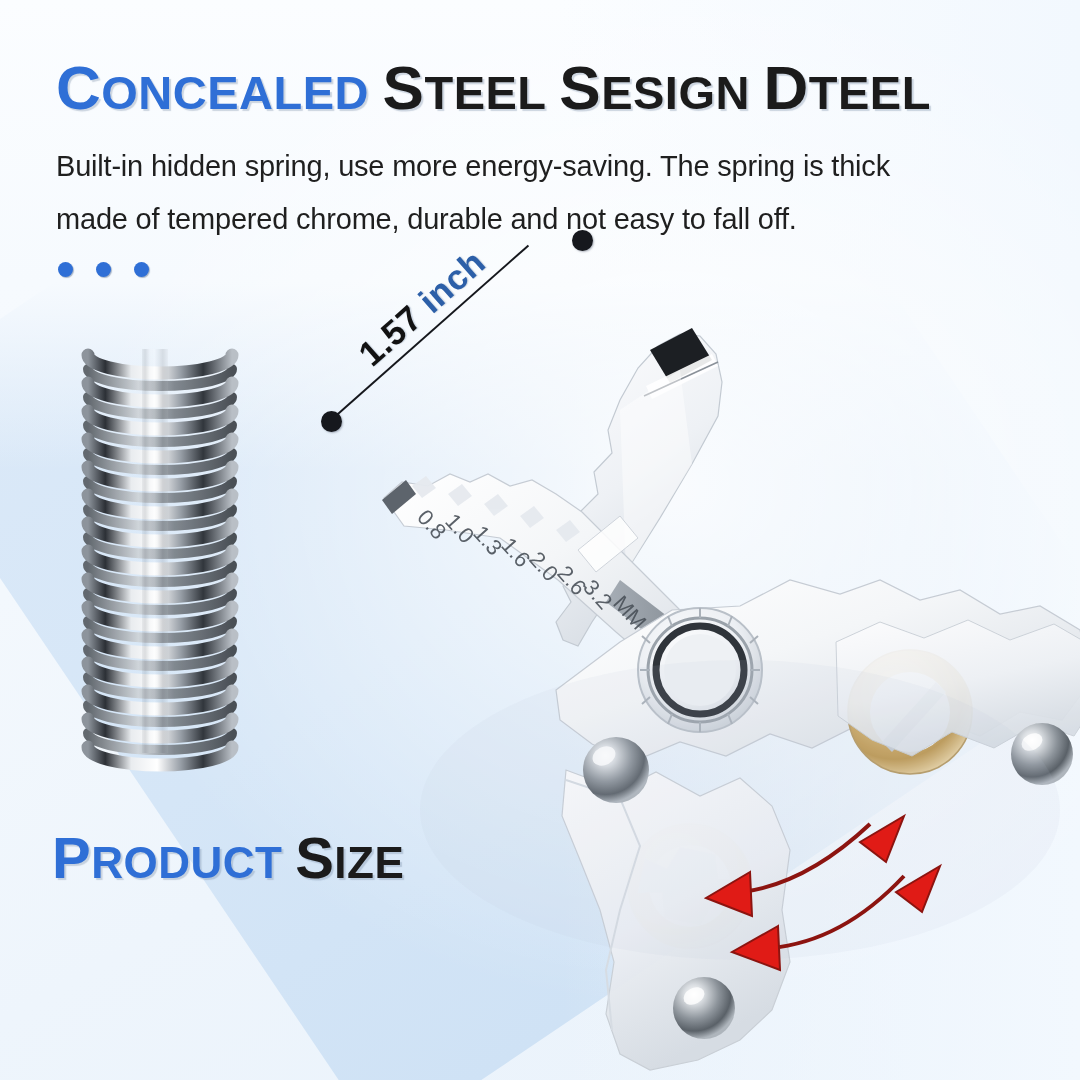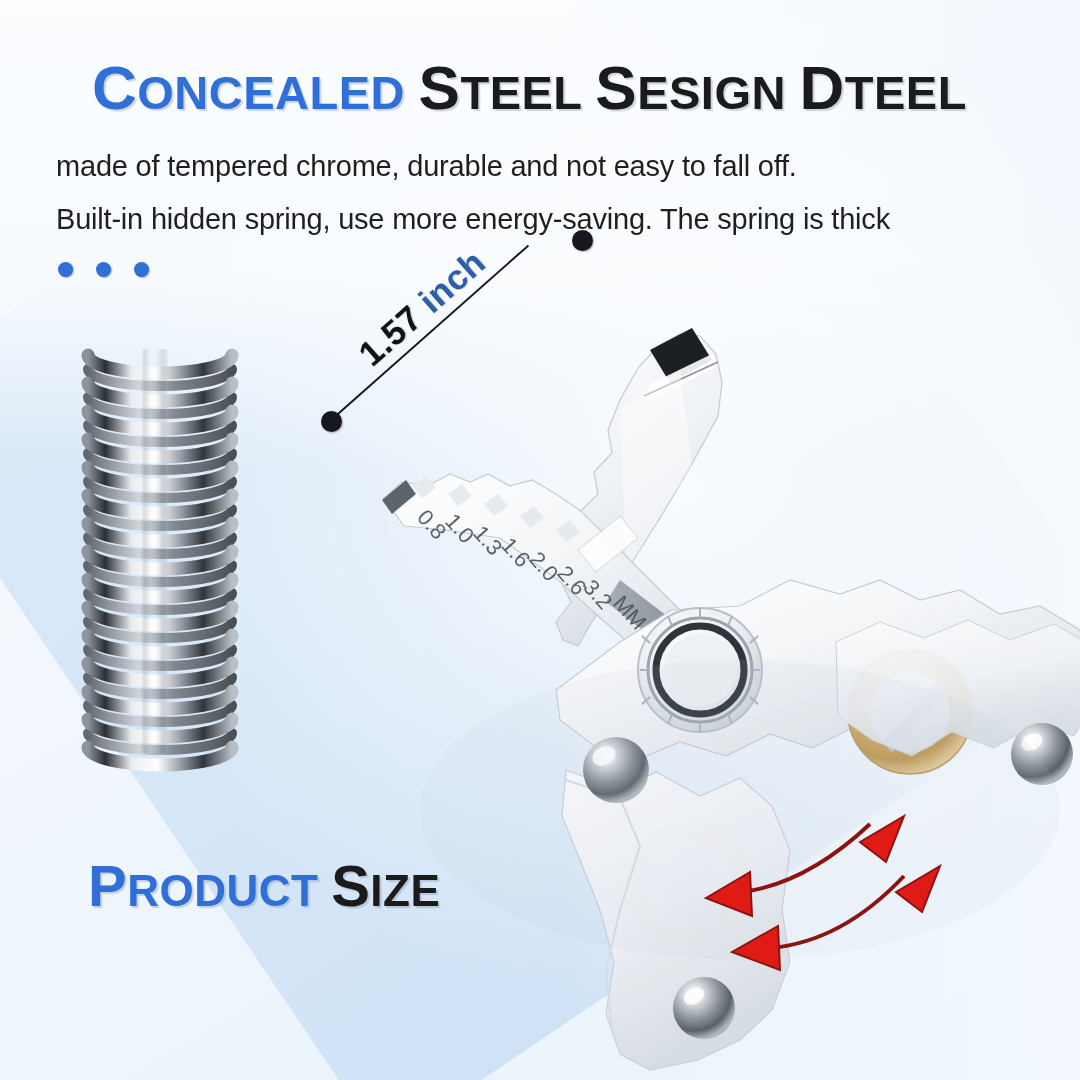--- a/index.html
+++ b/index.html
@@ -34,23 +34,23 @@
   
   .headline{
     position:absolute;white-space:nowrap;
     font-family:"Liberation Sans", sans-serif;
     font-weight:bold;letter-spacing:.5px;
     text-shadow:2px 2px 1px rgba(120,140,165,.35);
   }
   #title-main{left:56px;top:52px;}
   #title-main .cap{font-size:62px;}
   #title-main .rest{font-size:47px;}
-  .blue{color:#2f6fd6;margin-left:36px;}
+  .blue{color:#2f6fd6;}
   .dark{color:#1b1b1b;}
-  #prod-size{left:52px;top:852px;}
+  #prod-size{left:52px;top:824px;}
   #prod-size .cap{font-size:58px;}
   #prod-size .rest{font-size:44px;}
 
   
   .para{
     position:absolute;left:56px;top:140px;width:940px;
     font-size:29px;line-height:53px;color:#1f1f1f;
     font-family:"Liberation Sans", sans-serif;
     letter-spacing:-.2px;
   }
@@ -105,22 +105,22 @@
   <div class="bg-diag"></div>
   <div class="bg-soft-top"></div>
   <div class="bg-rightwash"></div>
   <div class="bg-vignette"></div>
 
   <div class="headline" id="title-main">
     <span class="blue"><span class="cap">C</span><span class="rest">ONCEALED</span></span><span class="rest">&nbsp;</span><span class="dark"><span class="cap">S</span><span class="rest">TEEL </span><span class="cap">S</span><span class="rest">ESIGN </span><span class="cap">D</span><span class="rest">TEEL</span></span>
   </div>
 
   <div class="para">
+    <div>Built-in hidden spring, use more energy-saving. The spring is thick</div>
     <div>made of tempered chrome, durable and not easy to fall off.</div>
-    <div>Built-in hidden spring, use more energy-saving. The spring is thick</div>
   </div>
 
   <div id="dots">
     <i></i>
     <i></i>
     <i></i>
   </div>
 
   <div id="spring">
     <svg viewBox="0 0 210 450" xmlns="http://www.w3.org/2000/svg">

